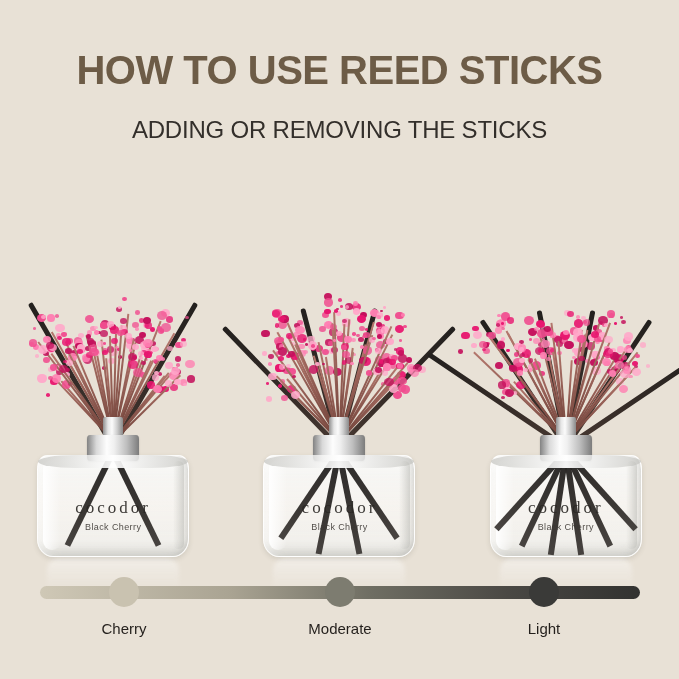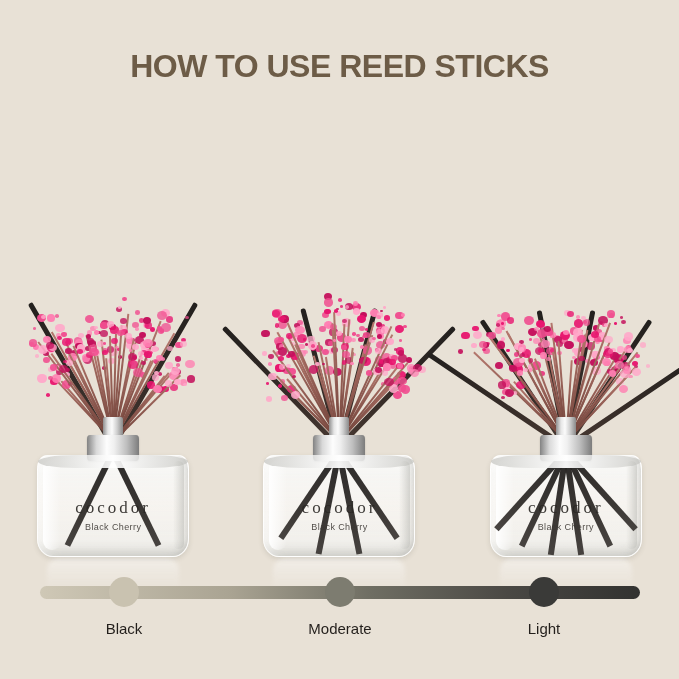--- a/index.html
+++ b/index.html
@@ -9,21 +9,21 @@
     font-family:"Liberation Sans",sans-serif;
     overflow:hidden;
     position:relative;
   }
   .page{position:relative;width:679px;height:679px;}
 
   
   .header{position:absolute;left:0;top:0;width:679px;text-align:center;}
   .title{
     margin:0;padding-top:50px;
-    font-size:32px;line-height:1.0;
+    font-size:40px;line-height:1.0;
     font-weight:bold;letter-spacing:-0.5px;
     color:#6d5c47;
     font-family:"Liberation Sans",sans-serif;
   }
   .subtitle{
     margin:0;padding-top:26px;
     font-size:24px;line-height:1.18;
     font-weight:normal;letter-spacing:-0.2px;
     color:#332f2b;
   }
@@ -166,21 +166,21 @@
   }
 </style>
 </head>
 <body>
 
 <div class="page">
 
   <div class="header">
     <h1 class="title">HOW TO USE REED STICKS</h1>
     <p class="subtitle">
-      <br>
+      <span>ADDING OR REMOVING THE STICKS</span><br>
     </p>
   </div>
 
   <div class="products" id="products">
       <div class="product">
         <div class="arrangement">
           <div class="stick" style="height: 166px; transform: translateX(-50%) rotate(-30deg);"></div>
           <div class="stick" style="height: 166px; transform: translateX(-50%) rotate(30deg);"></div>
           <div class="flowers">
             <div class="stem" style="height: 85.9101px; transform: translateX(-50%) rotate(-43.2412deg);"></div>
@@ -890,18 +890,18 @@
 
   <div class="slider">
     <div class="track"></div>
     <div id="knobs">
         <div class="knob" style="left: 14%; background: rgb(201, 194, 176);"></div>
         <div class="knob" style="left: 50%; background: rgb(125, 124, 112);"></div>
         <div class="knob" style="left: 84%; background: rgb(58, 58, 56);"></div>
       </div>
   </div>
   <div class="labels" id="slider-labels">
-      <div class="slabel" style="left: 124px;">Black</div>
+      <div class="slabel" style="left: 124px;">Cherry</div>
       <div class="slabel" style="left: 340px;">Moderate</div>
       <div class="slabel" style="left: 544px;">Light</div>
     </div>
 
 </div>
 
 </body></html>

